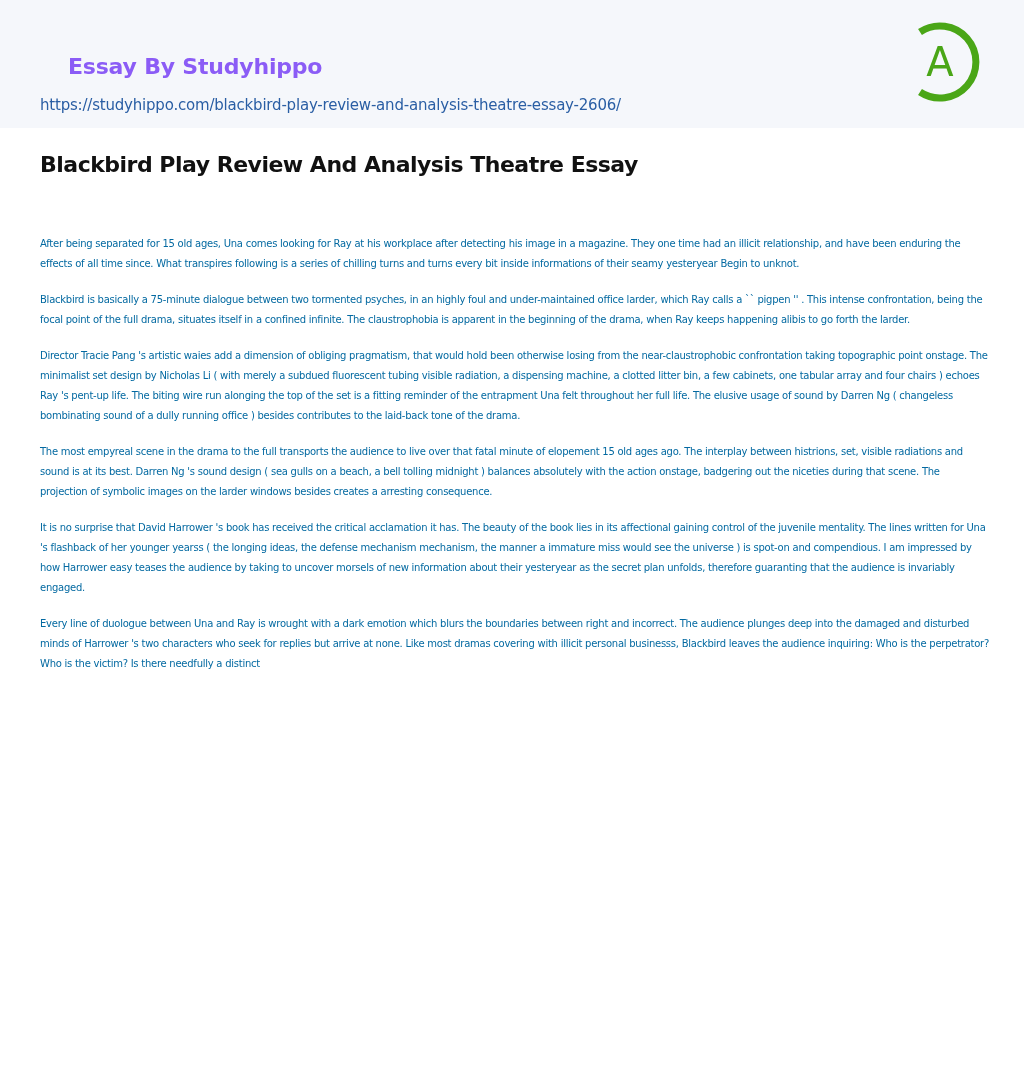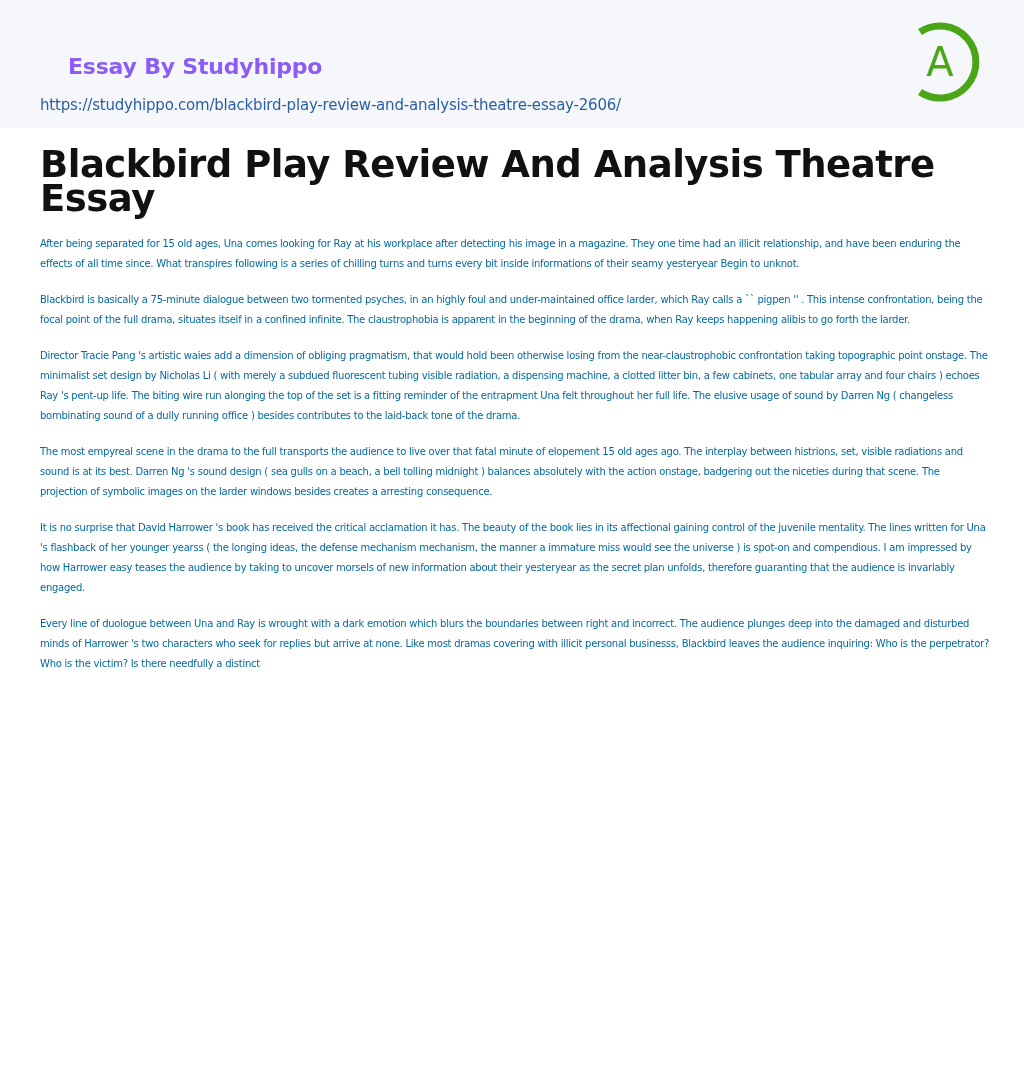--- a/index.html
+++ b/index.html
@@ -15,21 +15,21 @@
   }
   .url {
     position: absolute; left: 40px; top: 85px;
     font-family: "DejaVu Sans", sans-serif; font-size: 15px; color: #2a5ea4; text-decoration: none;
     letter-spacing: -0.2px;
     margin-top: 11px;
   }
   .logo { position: absolute; left: 906px; top: 18px; width: 84px; height: 88px; }
   .title {
     position: absolute; top: 148px; left: 40px; width: 950px;
-    font-family: "DejaVu Sans", sans-serif; font-weight: bold; font-size: 37px; line-height: 34px;
+    font-family: "DejaVu Sans", sans-serif; font-weight: bold; font-size: 22px; line-height: 34px;
     color: #111111; letter-spacing: -0.5px; margin: 0;
   }
   .body {
     position: absolute; top: 234px; left: 40px; width: 950px;
   }
   .body p {
     margin: 0 0 16px 0;
     font-family: "DejaVu Sans", sans-serif; font-size: 10px; line-height: 20px; color: #0369a1;
     letter-spacing: -0.25px;
   }

